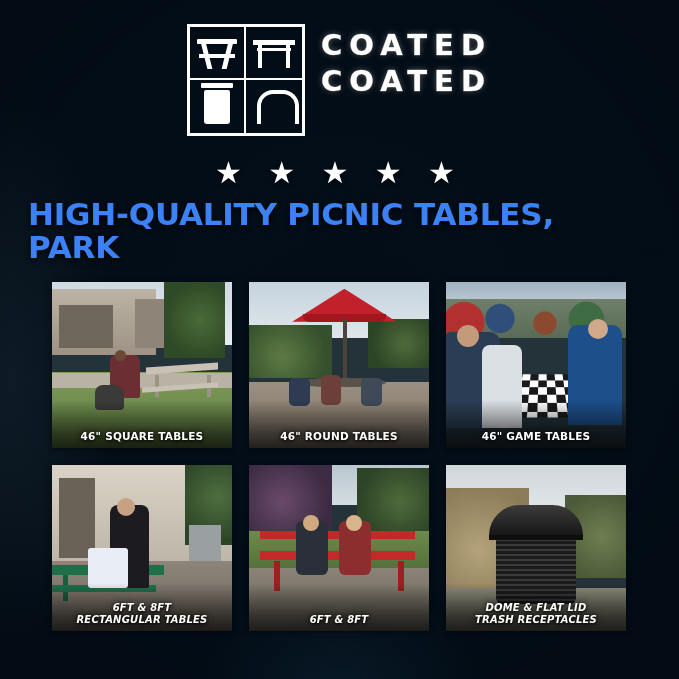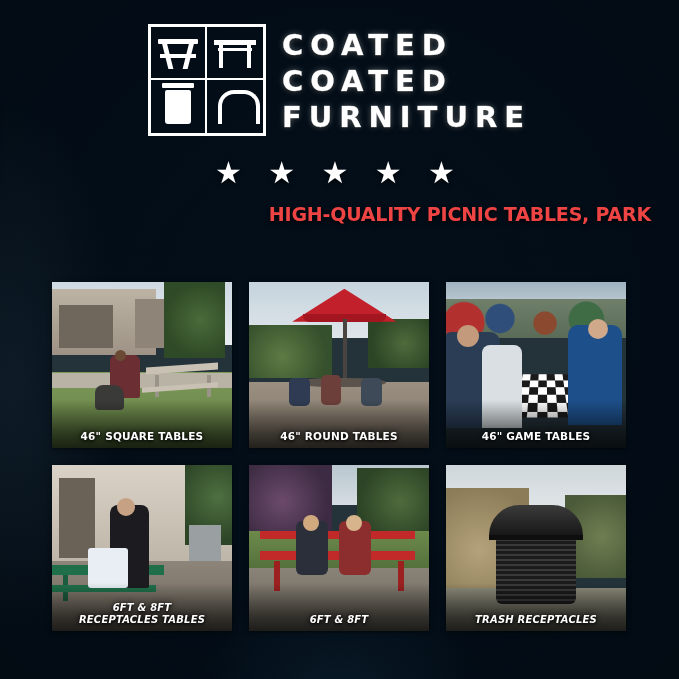--- a/index.html
+++ b/index.html
@@ -130,25 +130,25 @@
     color: #ffffff;
     font-size: 30px;
     letter-spacing: 9px;
     line-height: 30px;
     text-shadow: 0 2px 4px rgba(0,0,0,0.8);
   }
 
   
   .headline {
     position: absolute; left: 28px; right: 28px; top: 198px;
-    text-align: right;
-    color: #ef4444;
+    text-align: left;
+    color: #3b82f6;
     font-family: "DejaVu Sans", sans-serif;
     font-weight: 700;
-    font-size: 19px;
+    font-size: 31px;
     line-height: 33px;
     letter-spacing: -0.2px;
     text-shadow: 0 2px 5px rgba(0,0,0,0.85);
   }
 
   
   .grid {
     position: absolute; left: 52px; top: 282px;
     width: 575px;
     display: grid;
@@ -321,21 +321,20 @@
         <div class="logo-cell">
           <div class="glyph-trash"></div>
         </div>
         <div class="logo-cell">
           <div class="glyph-dome"></div>
         </div>
       </div>
       <div class="logo-text">
         <div class="logo-word">COATED</div>
         <div class="logo-word">COATED</div>
-        <div class="logo-word">FURNITURE</div>
       </div>
     </div>
 
     <div class="stars">★ ★ ★ ★ ★</div>
 
     <div class="headline">
       <div>HIGH-QUALITY PICNIC TABLES, PARK</div>
     </div>
 
     <div class="grid">
@@ -405,21 +404,21 @@
           <div class="obj c4-table"></div>
           <div class="obj c4-tablelegs"></div>
           <div class="obj c4-bench"></div>
           <div class="obj c4-person"></div>
           <div class="obj c4-head"></div>
           <div class="obj c4-bag"></div>
           <div class="cap-shade"></div>
         </div>
         <div class="caption two-line">
           <div>6FT &amp; 8FT</div>
-          <div>RECEPTACLES TABLES</div>
+          <div>RECTANGULAR TABLES</div>
         </div>
       </div>
 
       <div class="card">
         <div class="photo">
           <div class="obj c5-sky" style="left:0;right:0;"></div>
           <div class="obj c5-tree"></div>
           <div class="obj c5-tree2"></div>
           <div class="obj c5-lawn" style="left:0;right:0;"></div>
           <div class="ground c5-gravel"></div>
@@ -443,19 +442,20 @@
           <div class="obj c6-sky" style="left:0;right:0;"></div>
           <div class="obj c6-grass"></div>
           <div class="obj c6-grass2"></div>
           <div class="ground c6-ground-fix"></div>
           <div class="obj c6-body"></div>
           <div class="obj c6-dome"></div>
           <div class="obj c6-rim"></div>
           <div class="cap-shade"></div>
         </div>
         <div class="caption two-line">
+          <div>DOME &amp; FLAT LID</div>
           <div>TRASH RECEPTACLES</div>
         </div>
       </div>
 
     </div>
   </div>
 </div>
 
 </body></html>

